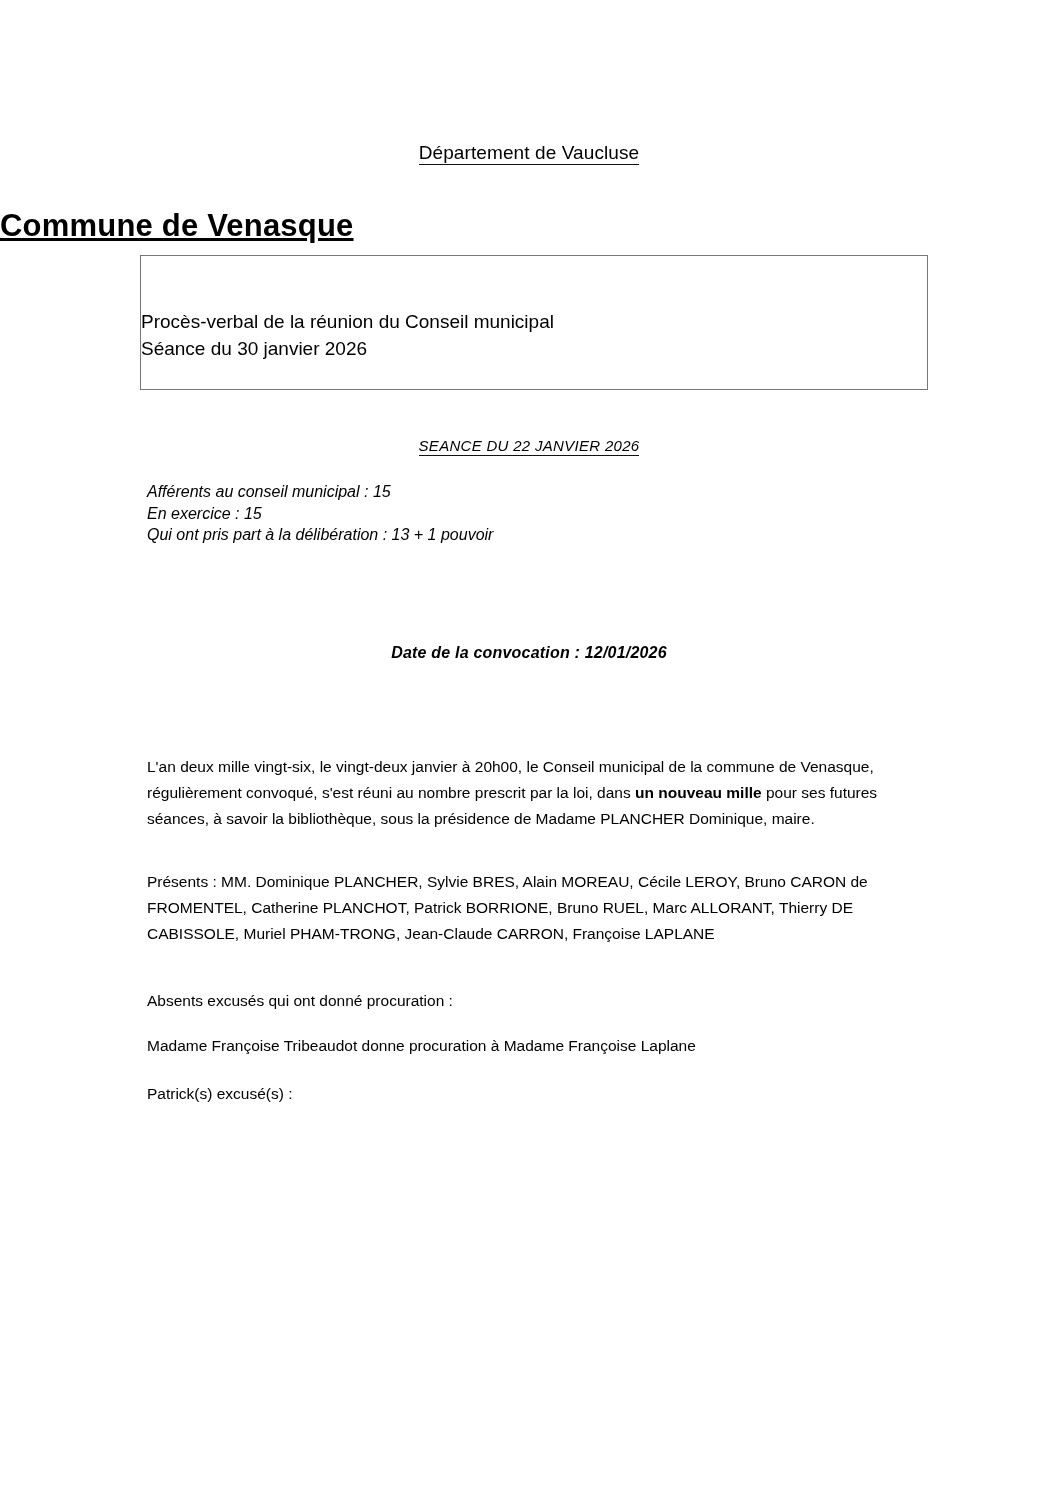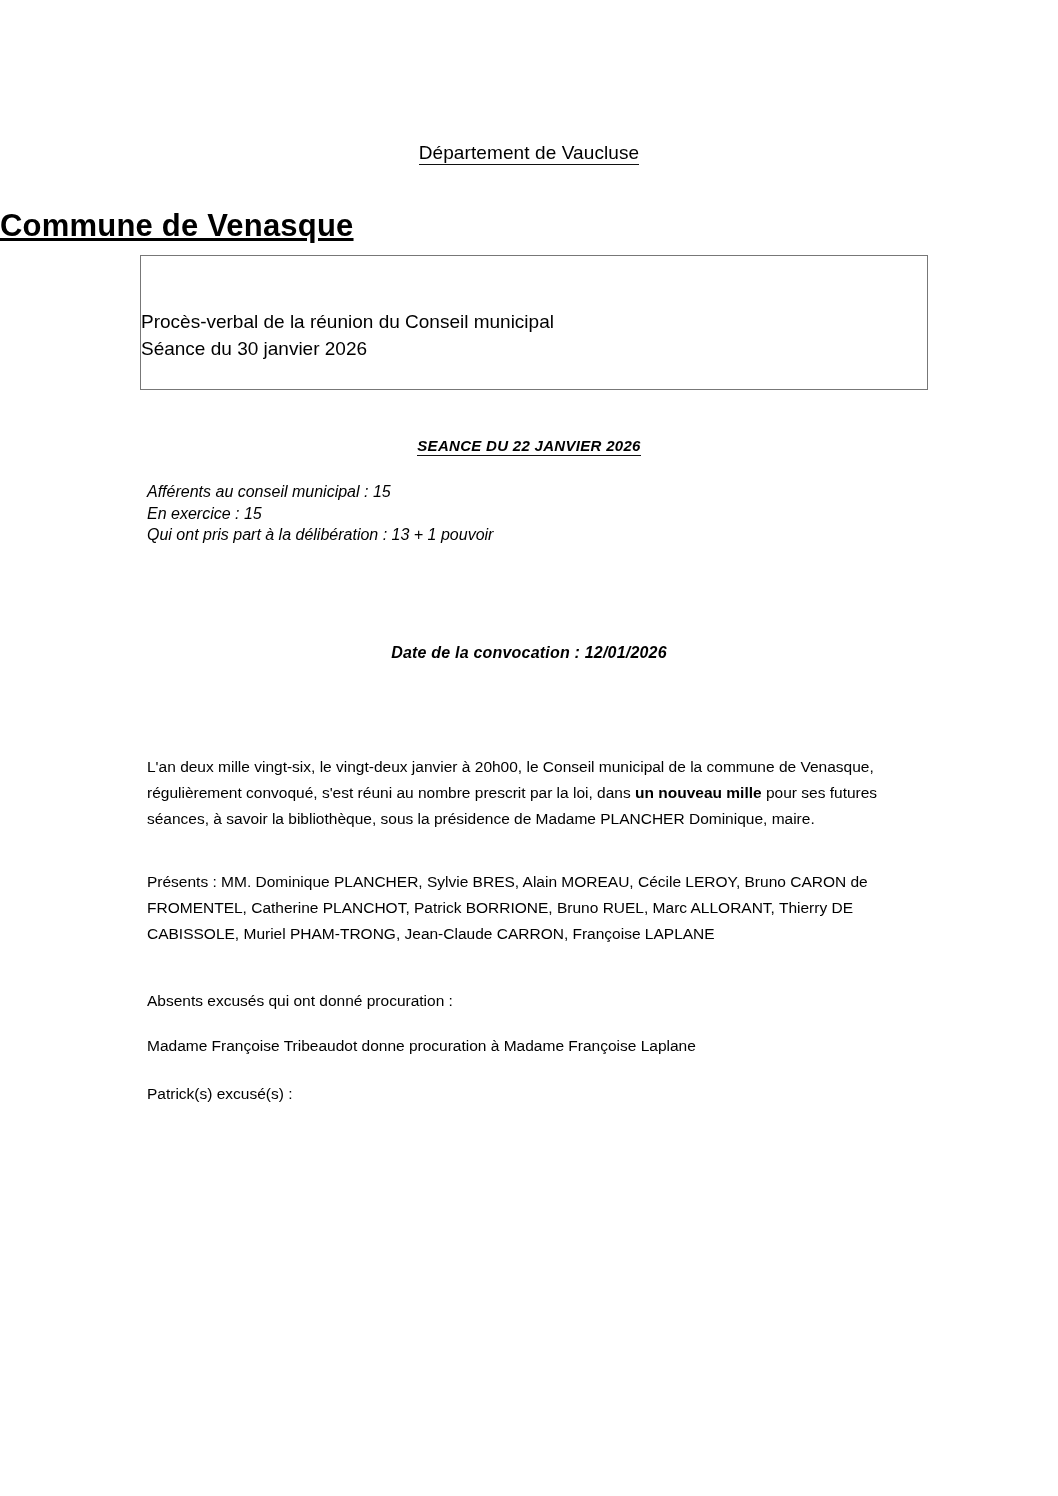--- a/index.html
+++ b/index.html
@@ -69,21 +69,21 @@
   }
 
   
   .seance-heading {
     position: absolute;
     top: 437px;
     left: 0;
     width: 1058px;
     text-align: center;
     font-size: 15px;
-    font-weight: bold;
+    font-weight: normal;
     font-style: italic;
     letter-spacing: 0.3px;
   }
   .seance-heading span {
     border-bottom: 1.6px solid #111;
     padding-bottom: 1px;
   }
 
   
   .members {

